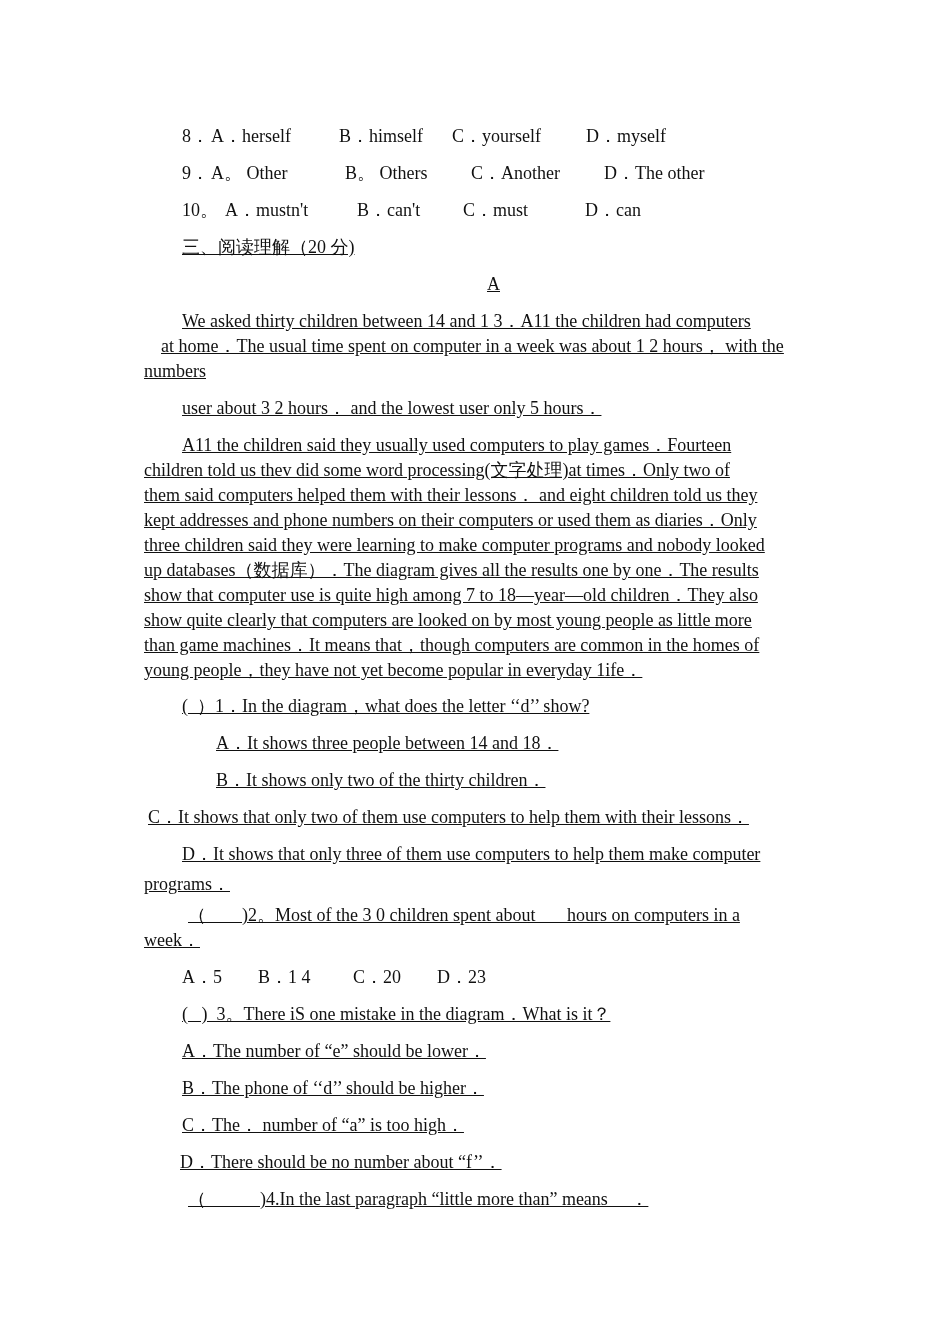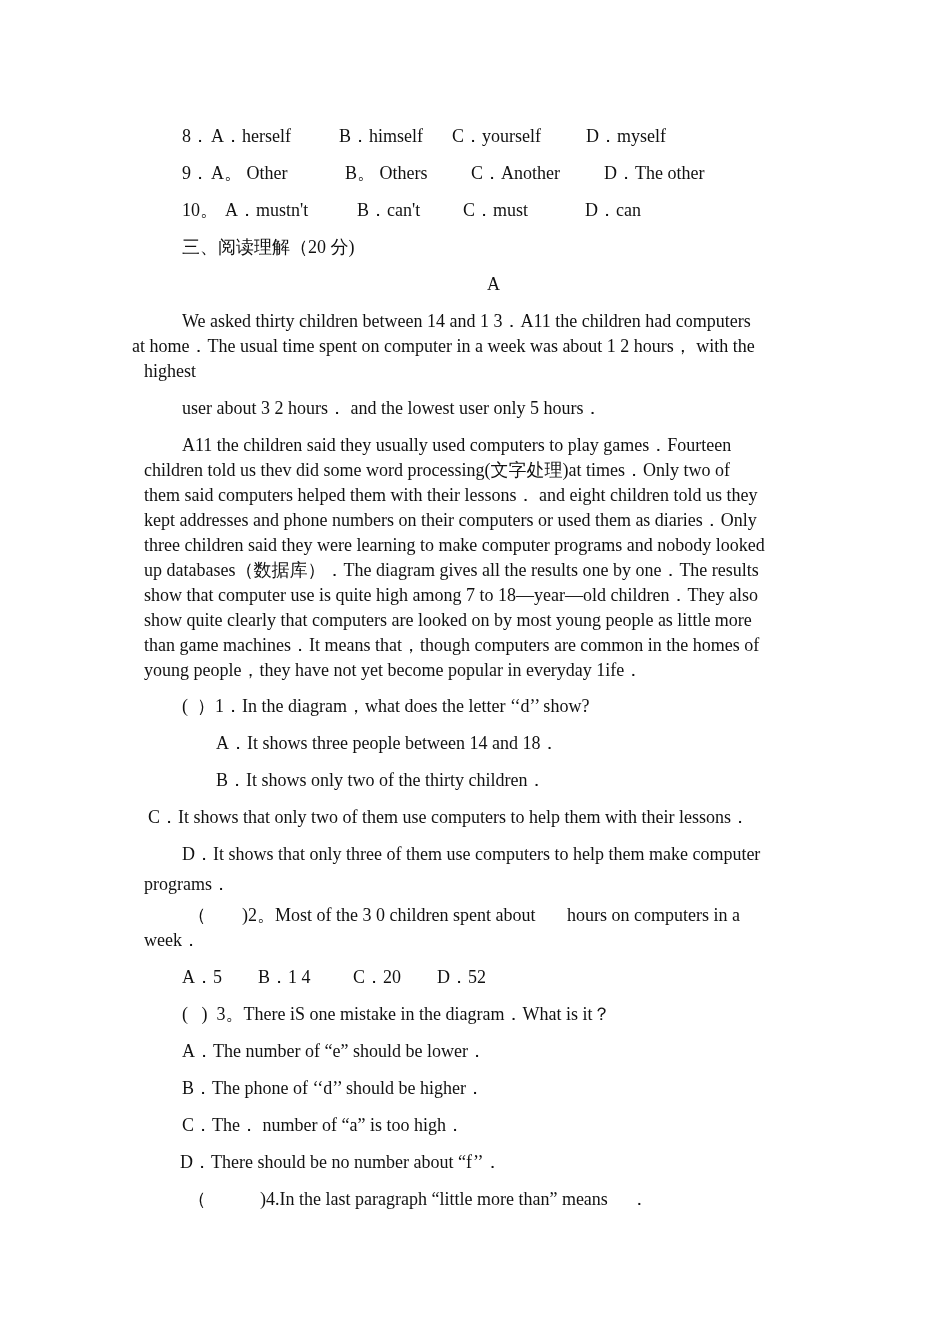--- a/index.html
+++ b/index.html
@@ -1,18 +1,18 @@
 <!DOCTYPE html>
 <html><head>
   <meta charset="utf-8">
   <style>
     html, body { margin: 0; padding: 0; background: #ffffff; }
     body { width: 950px; height: 1344px; position: relative; overflow: hidden;
            font-family: "Liberation Serif", "DejaVu Serif", serif; color: #111; font-size: 18px; }
-    .ln { position: absolute; white-space: pre; line-height: 25px; }
+    .ln { position: absolute; white-space: pre; line-height: 25px; text-decoration: underline; }
     .seg { position: absolute; white-space: pre; line-height: 25px; }
   </style>
 </head>
 <body>
 
 <div>
   <span class="seg" style="left:182px;top:124px">8．</span>
   <span class="seg" style="left:211px;top:124px">A．herself</span>
   <span class="seg" style="left:339px;top:124px">B．himself</span>
   <span class="seg" style="left:452px;top:124px">C．yourself</span>
@@ -31,22 +31,22 @@
   <span class="seg" style="left:357px;top:198px">B．can't</span>
   <span class="seg" style="left:463px;top:198px">C．must</span>
   <span class="seg" style="left:585px;top:198px">D．can</span>
 </div>
 
 <div class="ln" style="left:182px;top:235px">三、阅读理解（20 分)</div>
 <div class="ln" style="left:487px;top:272px">A</div>
 
 <div>
   <div class="ln" style="left:182px;top:309px">We asked thirty children between 14 and 1 3．A11 the children had computers</div>
-  <div class="ln" style="left:132px;top:334px">at home．The usual time spent on computer in a week was about 1 2 hours， with the</div>
-  <div class="ln" style="left:144px;top:359px">highest</div>
+  <div class="ln" style="left:161px;top:334px">at home．The usual time spent on computer in a week was about 1 2 hours， with the</div>
+  <div class="ln" style="left:144px;top:359px">numbers</div>
   <div class="ln" style="left:182px;top:396px">user about 3 2 hours． and the lowest user only 5 hours．</div>
 </div>
 
 <div>
   <div class="ln" style="left:182px;top:433px">A11 the children said they usually used computers to play games．Fourteen</div>
   <div class="ln" style="left:144px;top:458px">children told us thev did some word processing(文字处理)at times．Only two of</div>
   <div class="ln" style="left:144px;top:483px">them said computers helped them with their lessons． and eight children told us they</div>
   <div class="ln" style="left:144px;top:508px">kept addresses and phone numbers on their computers or used them as diaries．Only</div>
   <div class="ln" style="left:144px;top:533px">three children said they were learning to make computer programs and nobody looked</div>
   <div class="ln" style="left:144px;top:558px">up databases（数据库）．The diagram gives all the results one by one．The results</div>
@@ -64,21 +64,21 @@
   <div class="ln" style="left:182px;top:842px">D．It shows that only three of them use computers to help them make computer</div>
   <div class="ln" style="left:144px;top:872px">programs．</div>
 </div>
 
 <div>
   <div class="ln" style="left:188px;top:903px">（        )2。Most of the 3 0 children spent about       hours on computers in a</div>
   <div class="ln" style="left:144px;top:928px">week．</div>
   <span class="seg" style="left:182px;top:965px">A．5</span>
   <span class="seg" style="left:258px;top:965px">B．1 4</span>
   <span class="seg" style="left:353px;top:965px">C．20</span>
-  <span class="seg" style="left:437px;top:965px">D．52</span>
+  <span class="seg" style="left:437px;top:965px">D．23</span>
 </div>
 
 <div>
   <div class="ln" style="left:182px;top:1002px">(   )  3。There iS one mistake in the diagram．What is it？</div>
   <div class="ln" style="left:182px;top:1039px">A．The number of “e” should be lower．</div>
   <div class="ln" style="left:182px;top:1076px">B．The phone of ‘‘d’’ should be higher．</div>
   <div class="ln" style="left:182px;top:1113px">C．The． number of “a” is too high．</div>
   <div class="ln" style="left:180px;top:1150px">D．There should be no number about “f’’．</div>
 </div>
 

